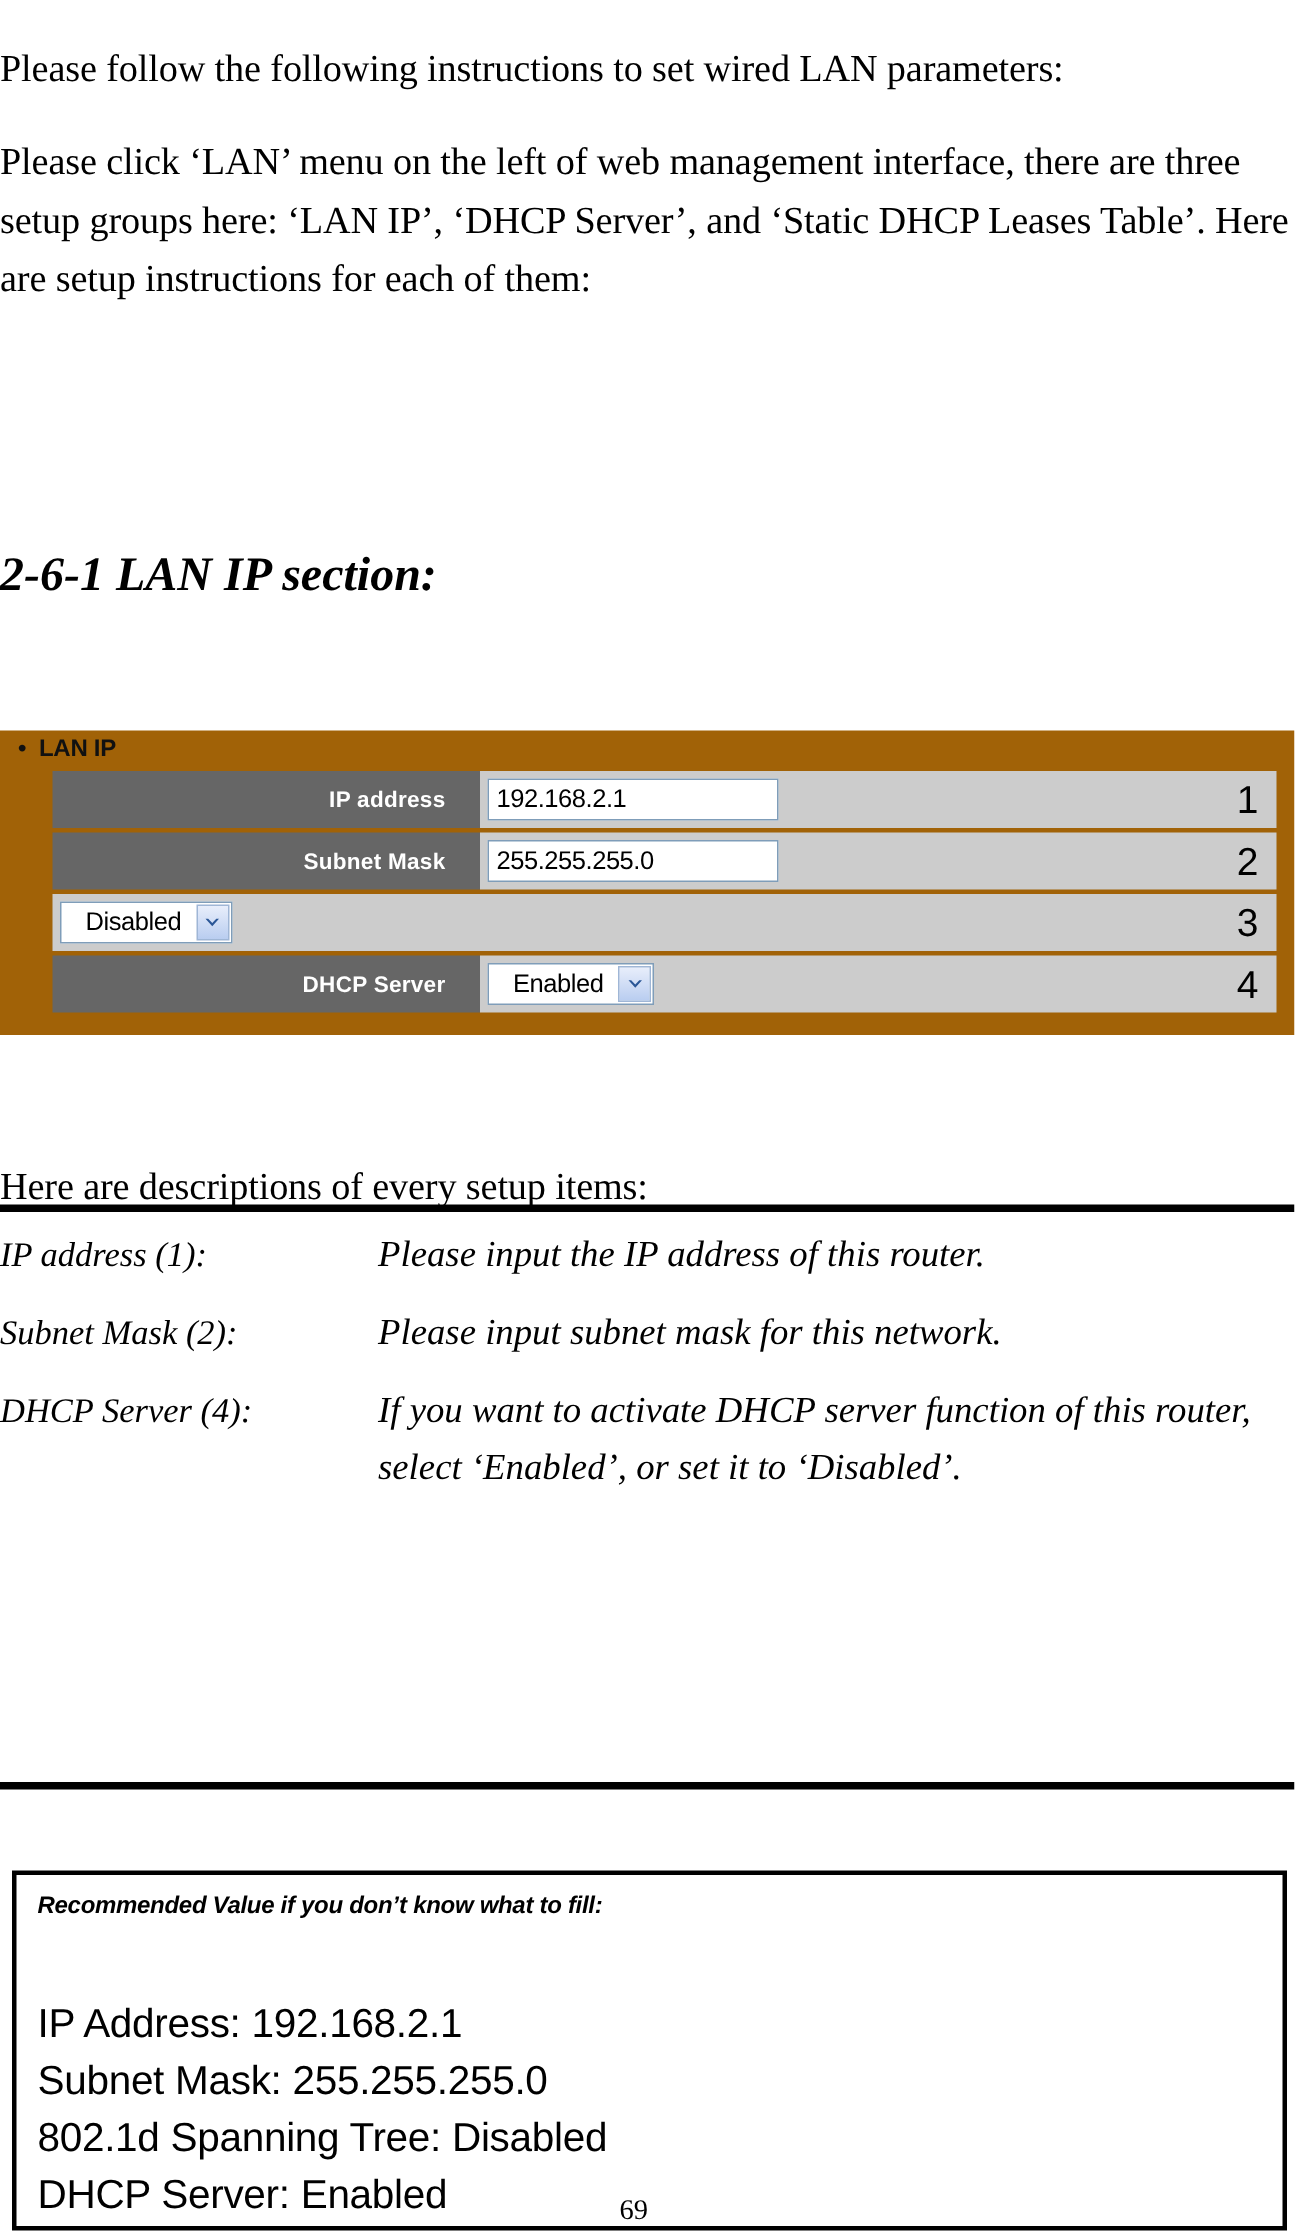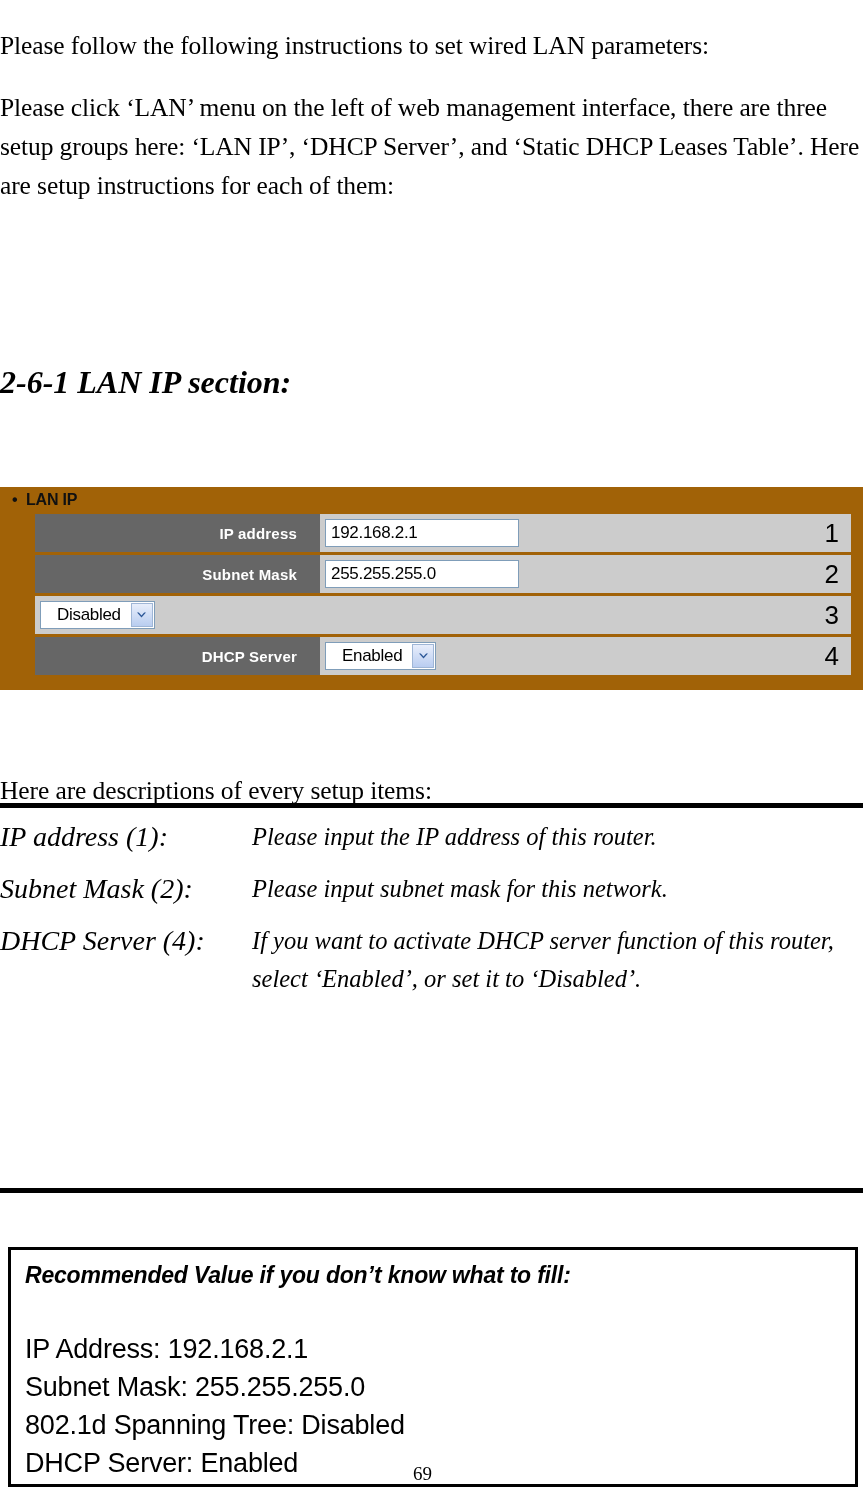--- a/index.html
+++ b/index.html
@@ -171,21 +171,21 @@
   .desc-row {
     display: flex;
     align-items: flex-start;
     margin-bottom: 14px;
   }
   .desc-term {
     width: 252px;
     flex: none;
     font-family: "Liberation Serif", serif;
     font-style: italic;
-    font-size: 28px;
+    font-size: 23px;
     line-height: 38px;
   }
   .desc-def {
     flex: 1 1 auto;
     font-family: "Liberation Serif", serif;
     font-style: italic;
     font-size: 24.5px;
     line-height: 38px;
   }
 
@@ -197,21 +197,21 @@
     width: 850px;
     height: 240px;
     border: 3px solid #000000;
     background: #ffffff;
     font-family: "Liberation Sans", sans-serif;
   }
   .rec-title {
     position: absolute;
     left: 14px;
     top: 12px;
-    font-size: 23px;
+    font-size: 16px;
     font-weight: bold;
     font-style: italic;
     color: #000;
     letter-spacing: -0.2px;
   }
   .rec-lines {
     position: absolute;
     left: 14px;
     top: 80px;
     width: 800px;

